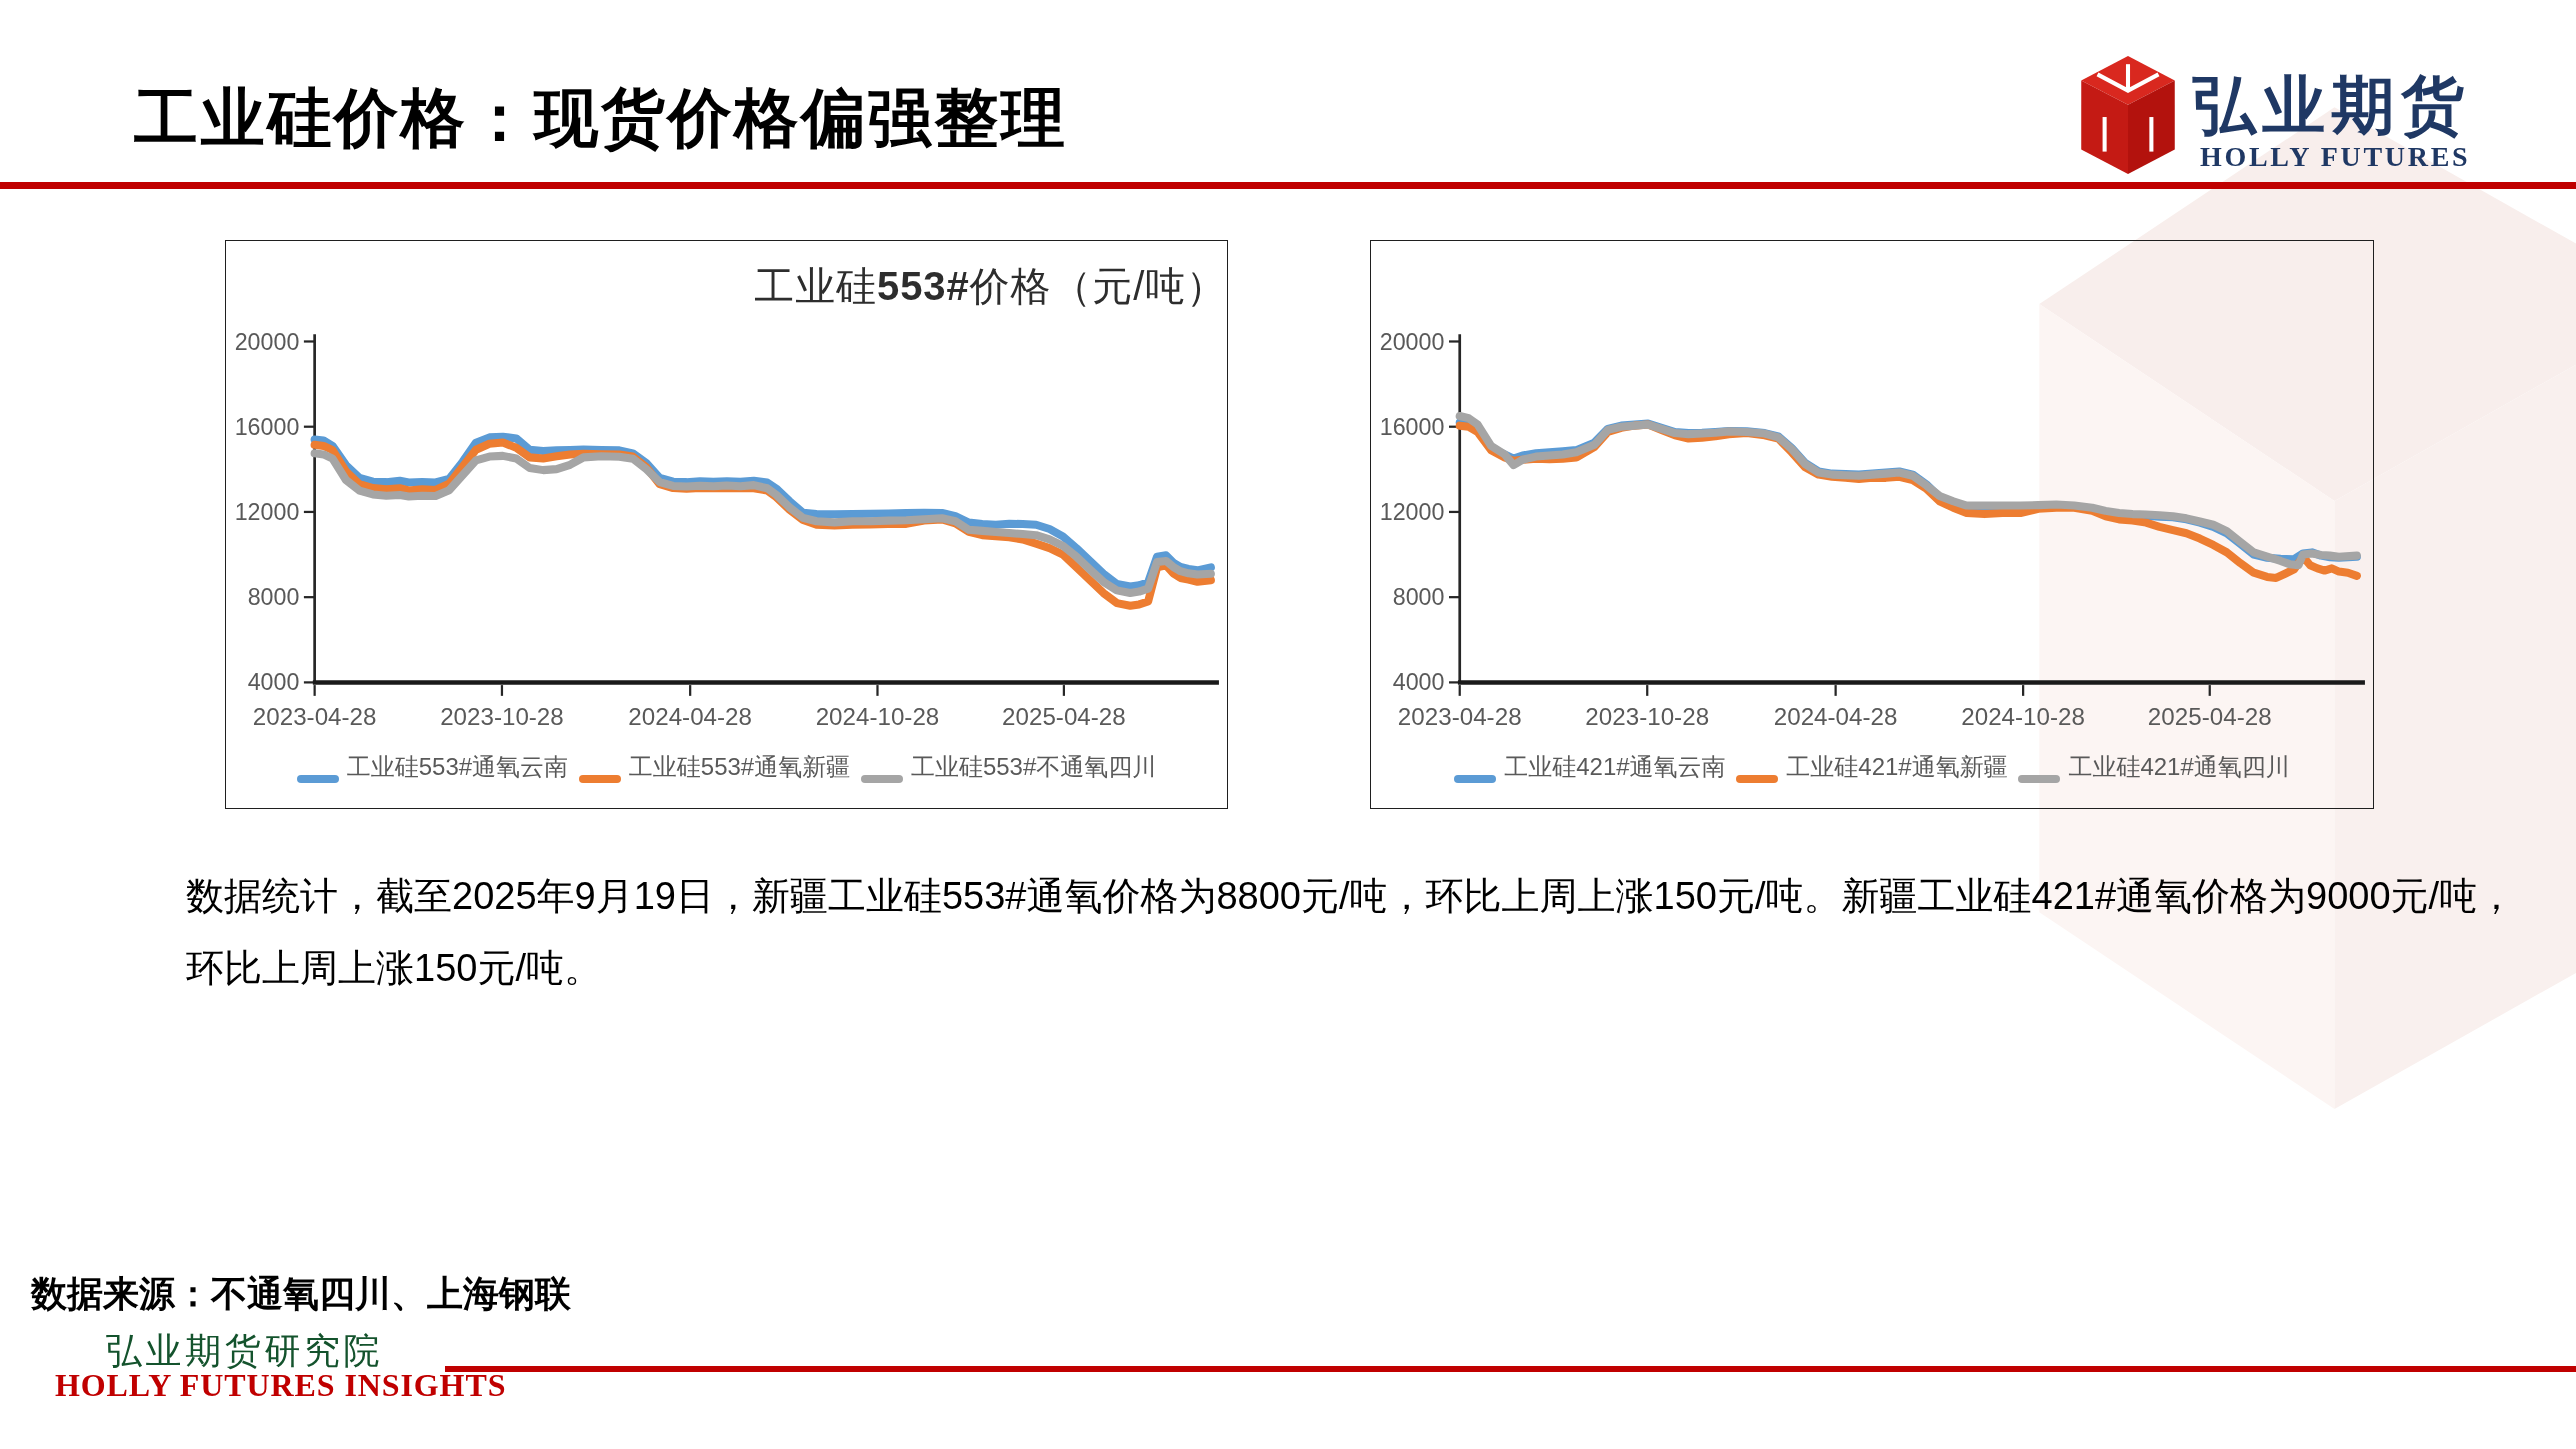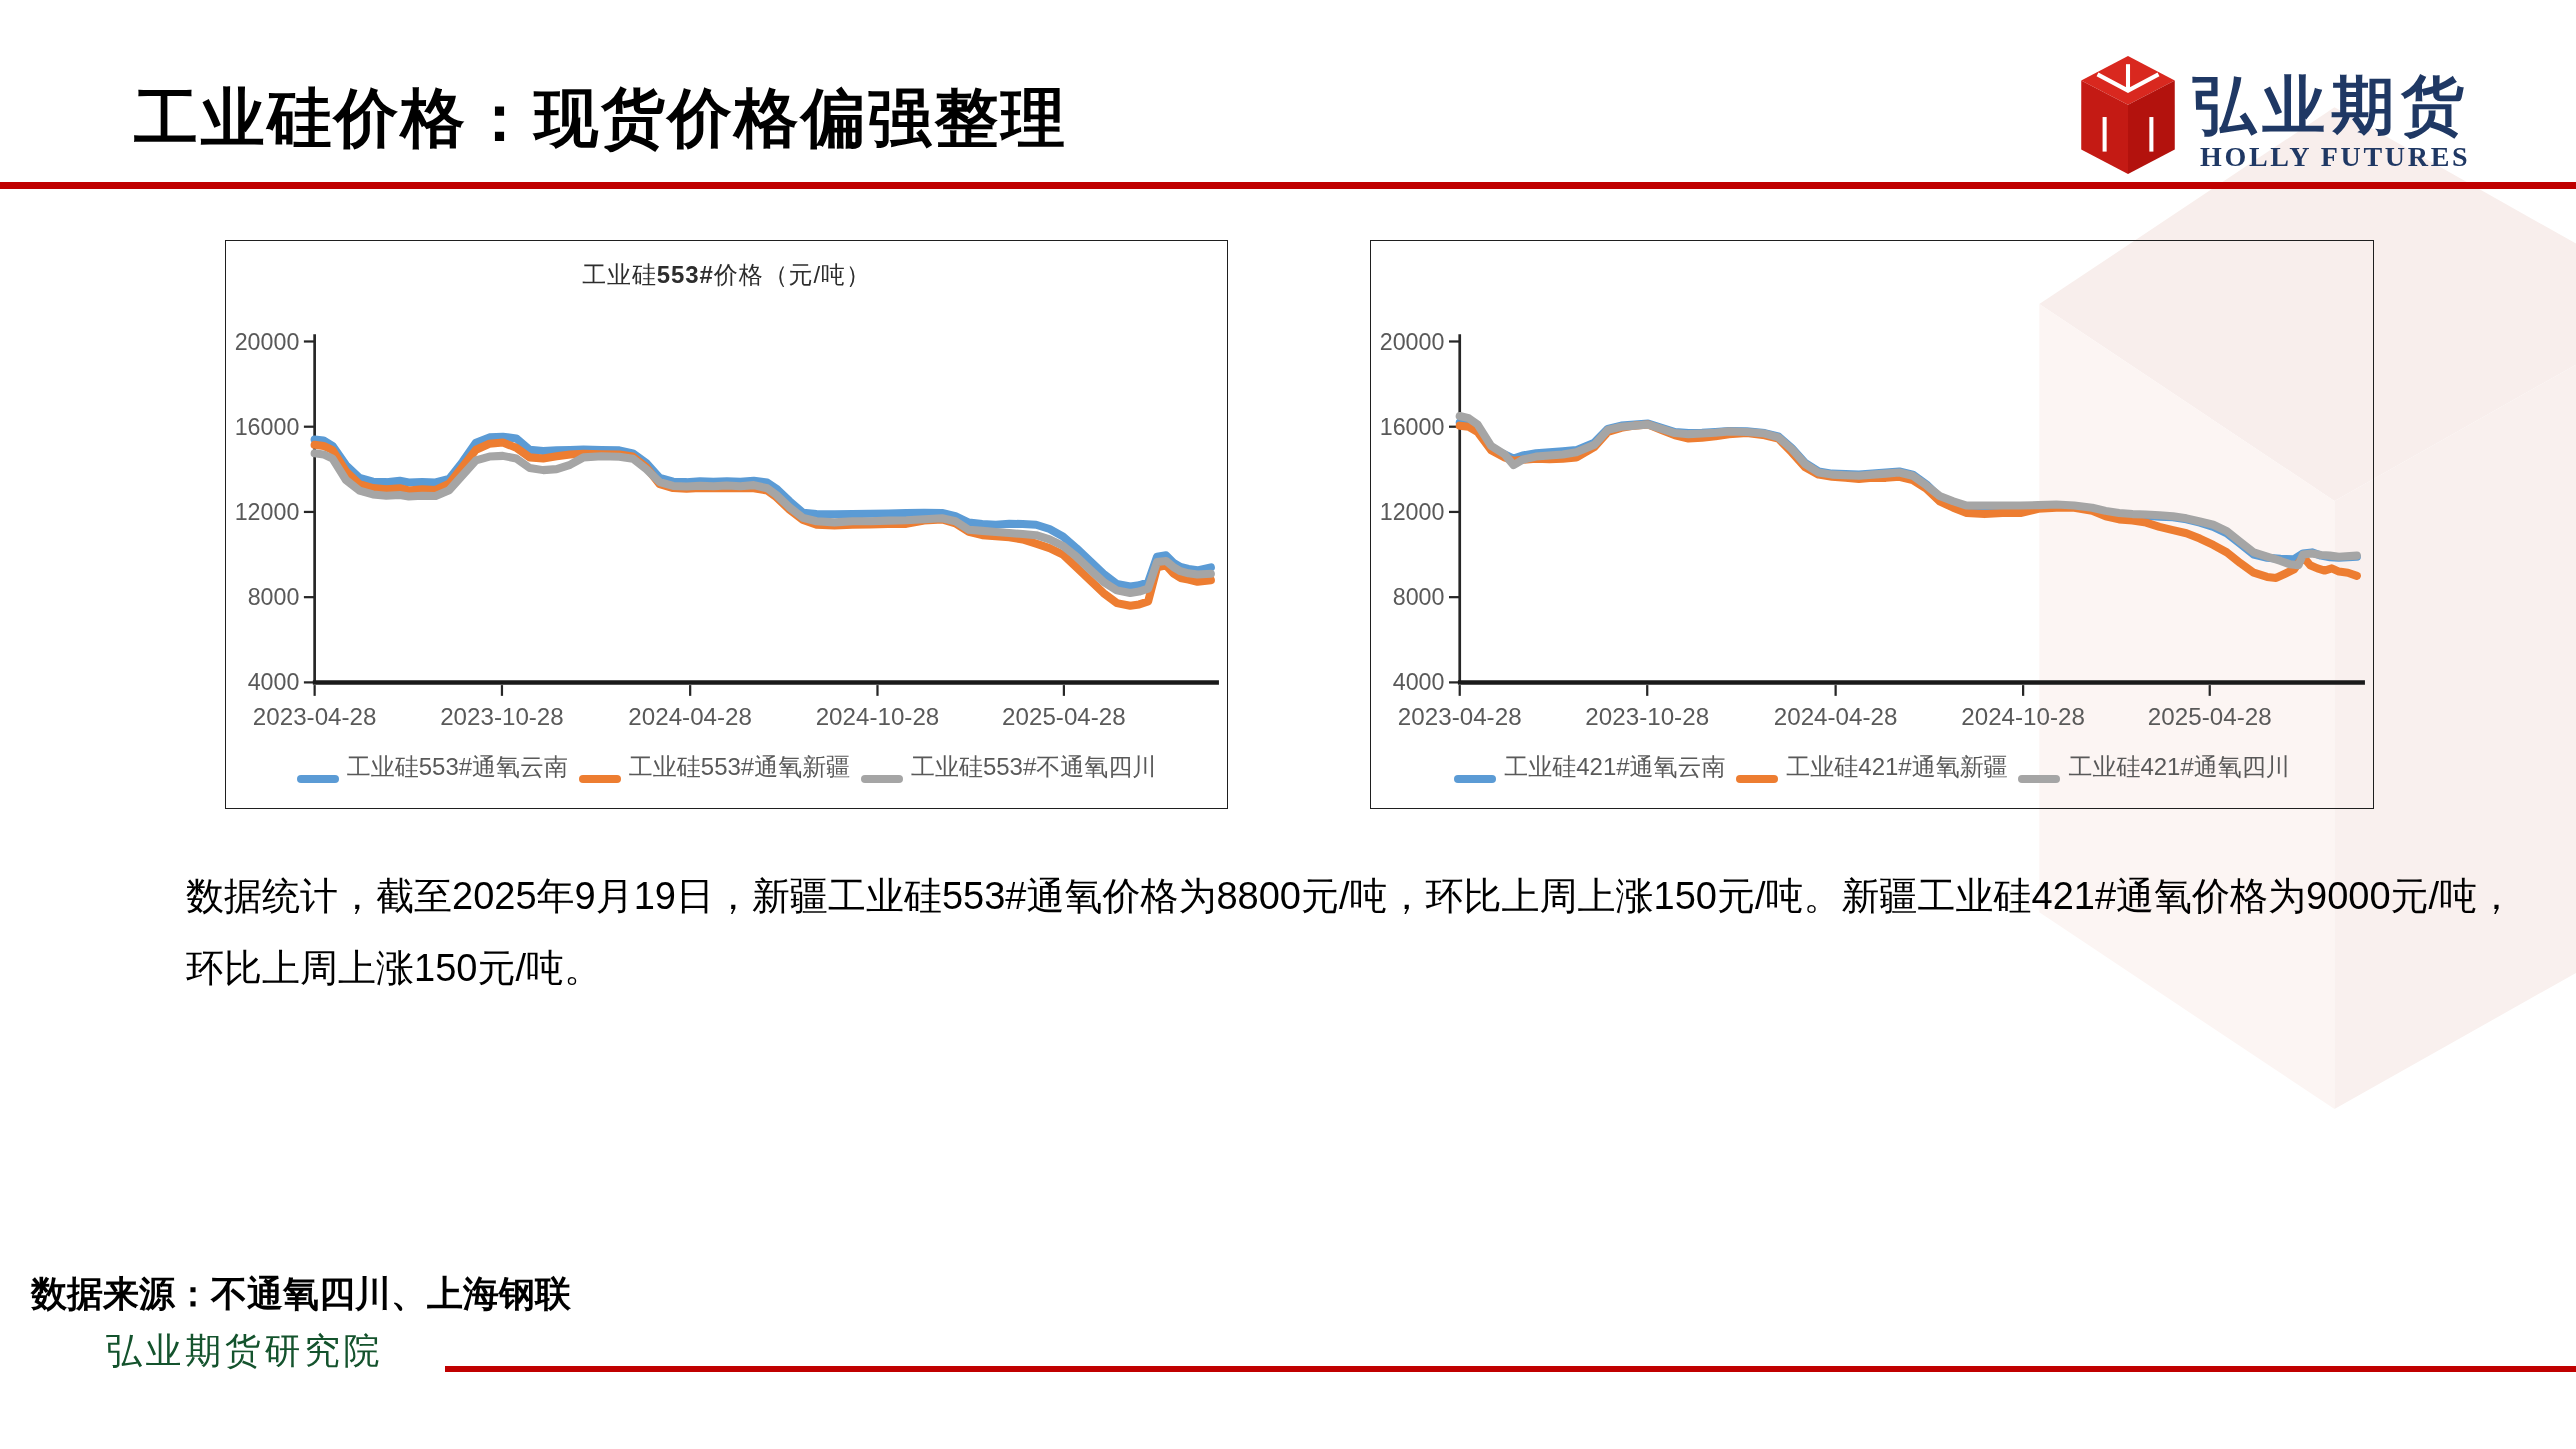--- a/index.html
+++ b/index.html
@@ -15,21 +15,21 @@
            letter-spacing:6.3px;white-space:nowrap;z-index:3;}
   .logo-en{position:absolute;left:2200px;top:141px;font-size:28px;font-weight:700;
            font-family:"Liberation Serif",serif;letter-spacing:2.7px;white-space:nowrap;z-index:3;}
   
   .watermark{position:absolute;left:0;top:0;width:2576px;height:1449px;z-index:0;pointer-events:none;}
   
   .panel{position:absolute;top:240px;height:569px;border:1.8px solid #1f1f1f;box-sizing:border-box;
          background:transparent;z-index:2;}
   .panel.left{left:225px;width:1003px;}
   .panel.right{left:1370px;width:1004px;}
-  .chart-title{position:absolute;top:18px;left:0;width:100%;text-align:center;font-size:24px;
+  .chart-title{position:absolute;top:18px;left:0;width:100%;text-align:right;font-size:40px;
                color:#2d2d2d;letter-spacing:0.9px;white-space:nowrap;}
   .chart-title .num{font-weight:700;}
   .chart-canvas{position:absolute;left:0;top:0;width:100%;height:100%;}
   .chart-canvas svg{display:block;width:100%;height:100%;}
   .legend{position:absolute;left:0;top:510px;width:100%;display:flex;justify-content:center;
           align-items:center;gap:10.7px;}
   .legend-item{display:flex;align-items:flex-end;gap:8px;}
   .swatch{display:inline-block;width:42px;height:8px;border-radius:4.5px;}
   .legend-label{font-size:24px;color:#595959;white-space:nowrap;}
   
@@ -166,16 +166,17 @@
     </div>
   </div>
 
   <div class="body-text">
     <div class="body-line">数据统计，截至2025年9月19日，新疆工业硅553#通氧价格为8800元/吨，环比上周上涨150元/吨。新疆工业硅421#通氧价格为9000元/吨，</div>
     <div class="body-line">环比上周上涨150元/吨。</div>
   </div>
 
   <div class="source-line">数据来源：不通氧四川、上海钢联</div>
   <div class="institute-cn" style="color: #14532d;">弘业期货研究院</div>
+  <div class="institute-en" style="color: rgb(192, 0, 0);">HOLLY FUTURES INSIGHTS</div>
   <div class="footer-rule" style="background: rgb(192, 0, 0);"></div>
 
 </div>
 
 
 </body></html>

